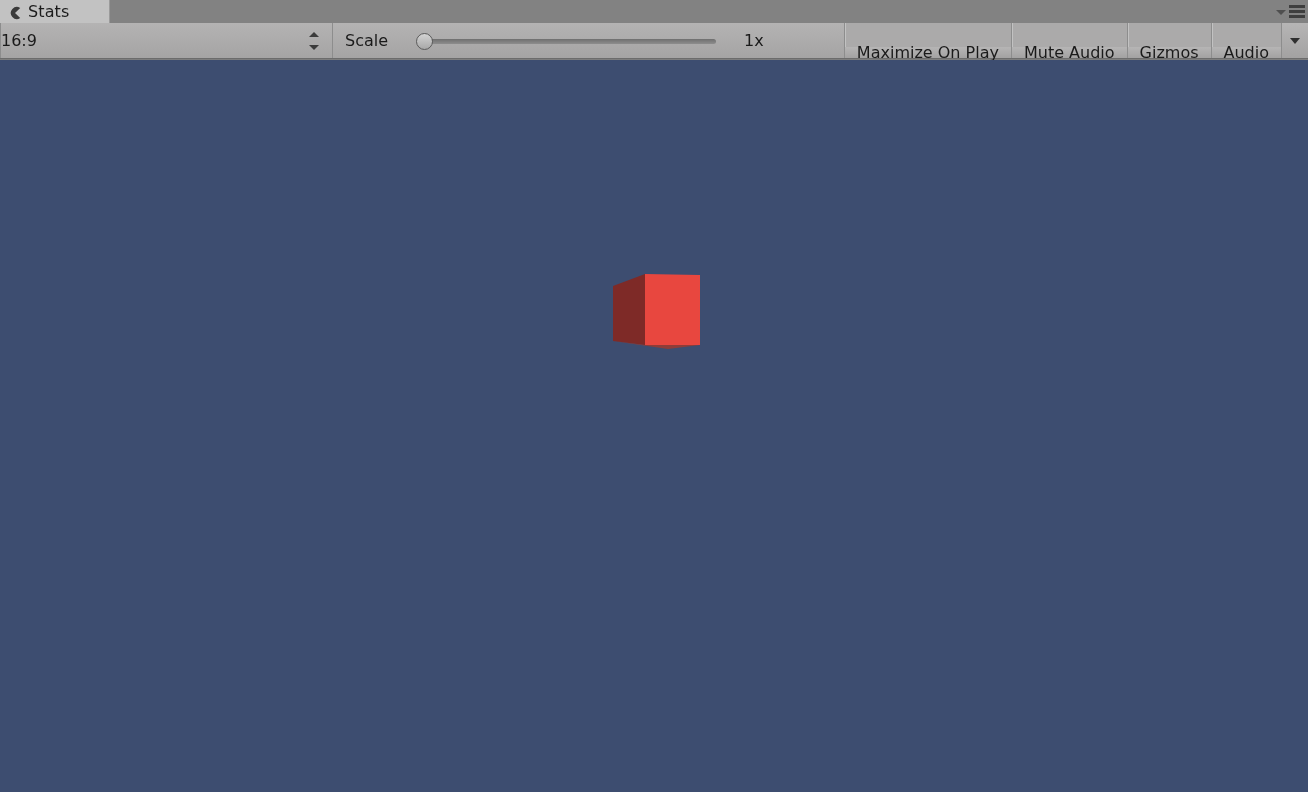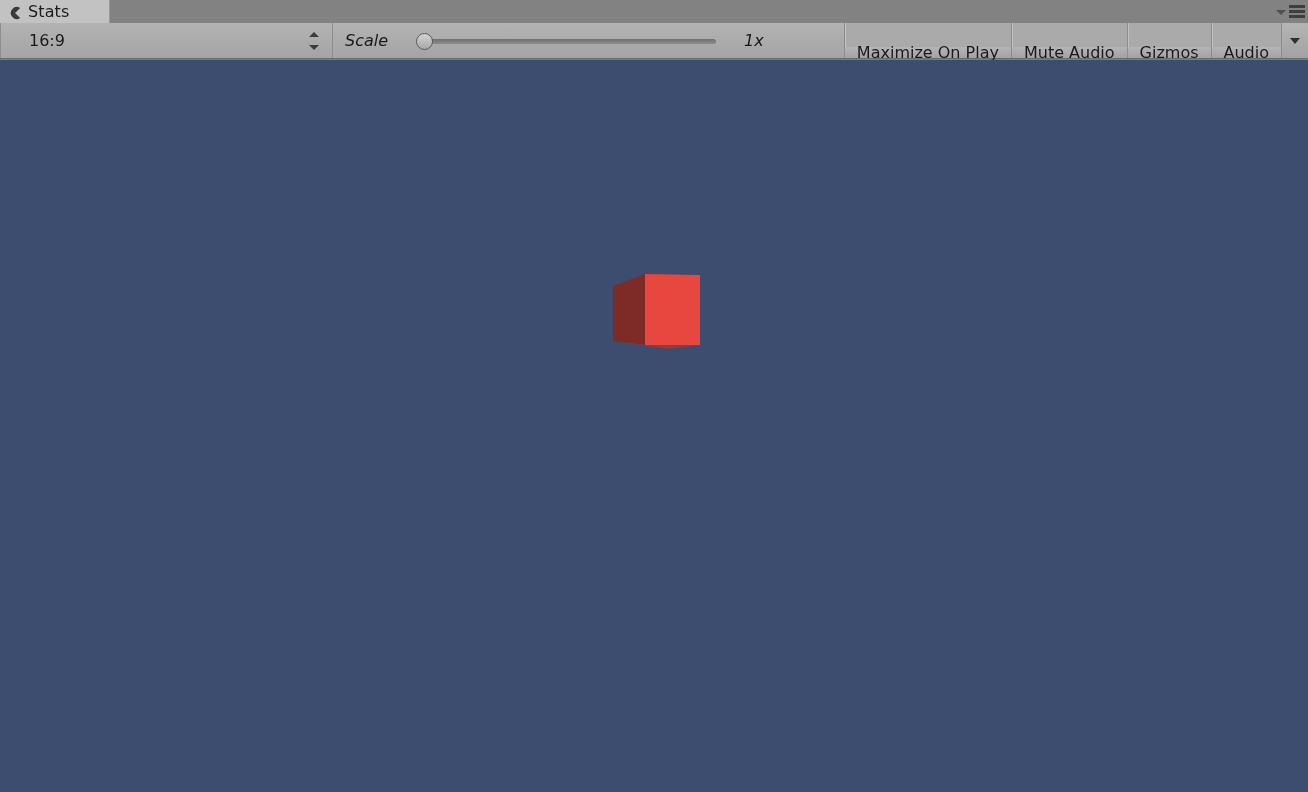--- a/index.html
+++ b/index.html
@@ -103,21 +103,21 @@
   }
   .tb-cell {
     display: flex;
     align-items: center;
     box-sizing: border-box;
   }
 
   
   .aspect {
     width: 331px;
-    padding: 0 6px 0 28px;
+    padding: 0 6px 0 0;
     justify-content: space-between;
     background: linear-gradient(#b4b3b3, #a5a4a4);
   }
   .aspect-label {
     font-size: 16px;
     color: #1a1a1a;
   }
   .stepper {
     width: 12px;
     height: 18px;
@@ -134,21 +134,20 @@
   }
   .stepper .up { top: 0; border-bottom: 5px solid #3b3b3b; }
   .stepper .dn { bottom: 0; border-top: 5px solid #3b3b3b; }
 
   
   .scalebox {
     width: 503px;
     padding-left: 12px;
     gap: 16px;
     background: linear-gradient(#b4b3b3, #a5a4a4);
-    font-style: italic;
   }
   .scale-label {
     font-size: 16px;
     color: #1a1a1a;
     margin-right: 12px;
   }
   .slider {
     position: relative;
     width: 300px;
     height: 20px;

